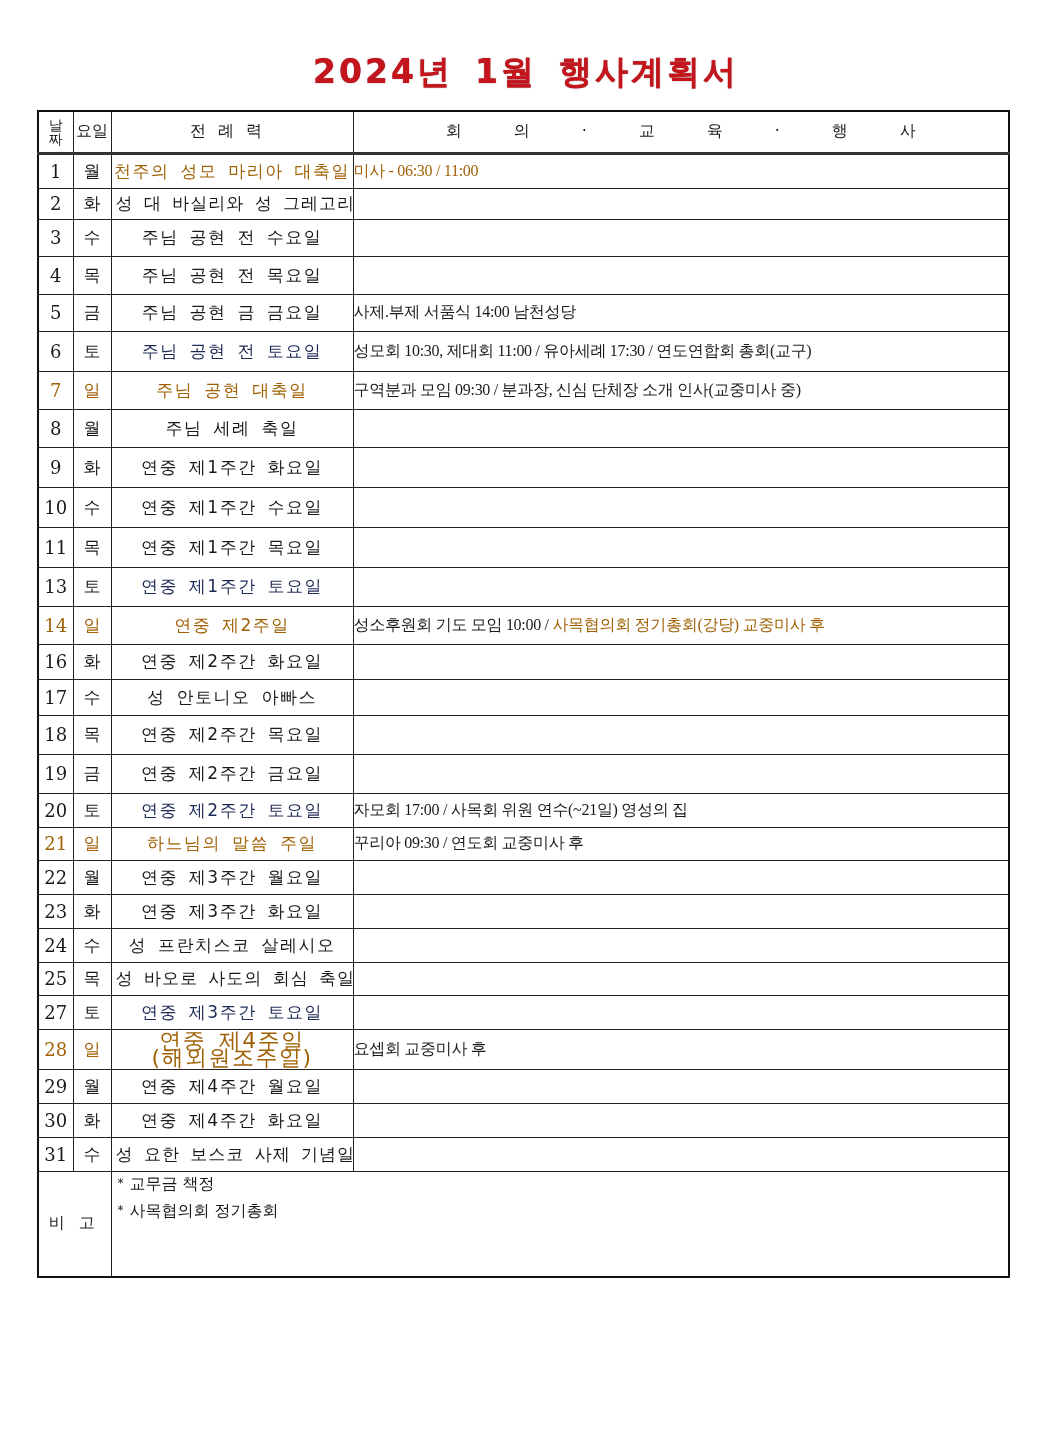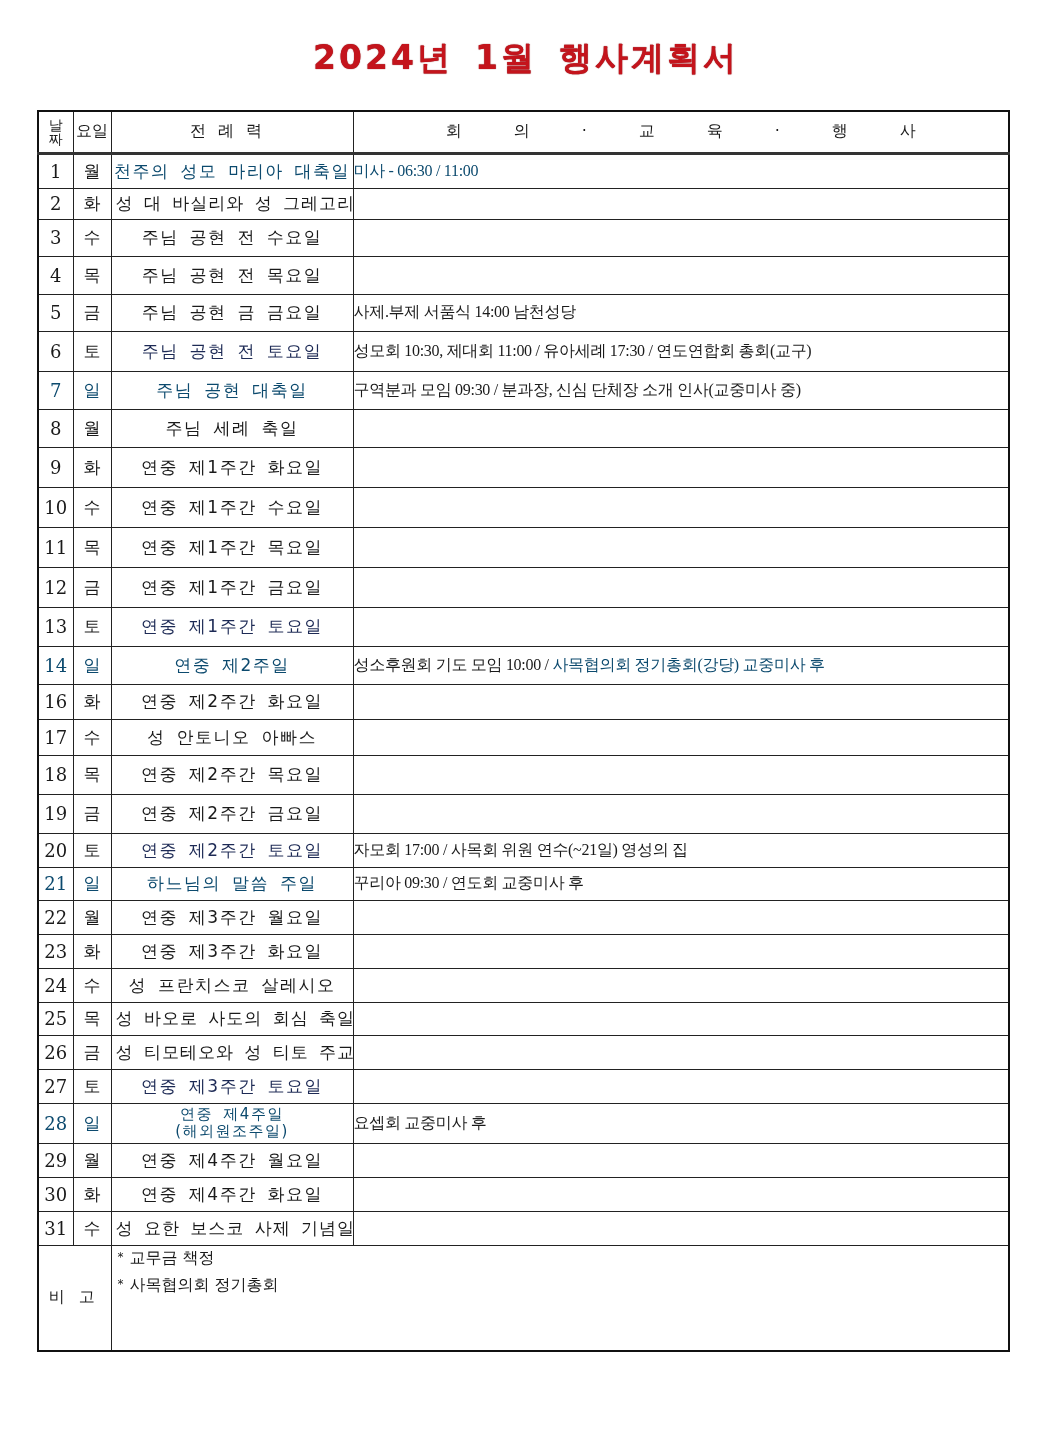--- a/index.html
+++ b/index.html
@@ -1,40 +1,40 @@
 <!DOCTYPE html>
 <html><head>
 <meta charset="utf-8">
 <style>
   html, body { margin: 0; padding: 0; background: #ffffff; }
   body { width: 1052px; height: 1455px; position: relative; overflow: hidden;
          font-family: "DejaVu Sans", "Liberation Sans", sans-serif; color: #1a1a1a; }
-  .title { position: absolute; left: 0; width: 1052px; top: 36px; text-align: center;
+  .title { position: absolute; left: 0; width: 1052px; top: 50px; text-align: center;
            font-family: "DejaVu Sans", sans-serif; font-weight: bold; font-size: 33px;
            color: #c4141c; letter-spacing: 3px; text-shadow: 0 0 1px #7a0a0e; }
   .title .gap { display: inline-block; width: 22px; }
   table.plan { position: absolute; left: 37px; top: 110px; width: 973px;
                border-collapse: collapse; table-layout: fixed; border: 2.5px solid #111; }
   table.plan td, table.plan th { border: 1.3px solid #222; padding: 0; vertical-align: middle;
                font-weight: normal; overflow: hidden; white-space: nowrap; }
   col.c-date { width: 35px; } col.c-dow { width: 38px; } col.c-lit { width: 242px; } col.c-ev { width: auto; }
   thead tr { height: 42px; }
   thead th { font-size: 16px; border-bottom: 3px solid #333 !important; }
   th.h-date { font-size: 14px; line-height: 14px; }
   th.h-lit { letter-spacing: 12px; }
   th.h-ev { letter-spacing: 0; word-spacing: 0; }
   th.h-ev span { display: inline-block; margin: 0 26px; }
   td.date { text-align: center; font-family: "DejaVu Serif", serif; font-size: 18px; }
   td.dow { text-align: center; font-size: 17px; }
   td.lit { text-align: center; font-size: 17px; letter-spacing: 1.5px; word-spacing: 4px; }
   td.lit.left { text-align: left; padding-left: 4px; letter-spacing: 1px; }
   td.ev { text-align: left; padding-left: 12px; font-size: 16px; letter-spacing: -0.3px; font-family: Liberation Serif, serif; }
-  .red { color: #0c4a6e; }
+  .red { color: #a16207; }
   .navy { color: #1d2a55; }
-  td.lit.two { line-height: 17px; font-size: 15px; }
+  td.lit.two { line-height: 17px; font-size: 22px; }
   tr.remarks td { height: 102px; }
   td.rem-label { text-align: center; font-size: 16px; letter-spacing: 14px; padding-left: 8px !important; }
   td.rem-body { vertical-align: top !important; padding: 2px 0 0 6px !important; font-size: 16px; }
   .rem-line { display: block; margin-bottom: 6px; }
   .bullet { font-size: 12px; margin-right: 6px; vertical-align: 2px; }
 </style>
 </head>
 <body>
 
 <div class="title">
@@ -118,26 +118,20 @@
         <td class="dow ">수</td>
         <td class="lit ">연중 제1주간 수요일</td>
         <td class="ev "></td>
       </tr>
       <tr style="height: 40px;">
         <td class="date ">11</td>
         <td class="dow ">목</td>
         <td class="lit ">연중 제1주간 목요일</td>
         <td class="ev "></td>
       </tr>
-      <tr style="height: 40px;">
-        <td class="date ">12</td>
-        <td class="dow ">금</td>
-        <td class="lit ">연중 제1주간 금요일</td>
-        <td class="ev "></td>
-      </tr>
       <tr style="height: 39px;">
         <td class="date ">13</td>
         <td class="dow ">토</td>
         <td class="lit navy">연중 제1주간 토요일</td>
         <td class="ev "></td>
       </tr>
       <tr style="height: 38px;">
         <td class="date red">14</td>
         <td class="dow red">일</td>
         <td class="lit red">연중 제2주일</td>
@@ -194,26 +188,20 @@
       <tr style="height: 34px;">
         <td class="date ">24</td>
         <td class="dow ">수</td>
         <td class="lit ">성 프란치스코 살레시오</td>
         <td class="ev "></td>
       </tr>
       <tr style="height: 33px;">
         <td class="date ">25</td>
         <td class="dow ">목</td>
         <td class="lit left ">성 바오로 사도의 회심 축일</td>
-        <td class="ev "></td>
-      </tr>
-      <tr style="height: 34px;">
-        <td class="date ">26</td>
-        <td class="dow ">금</td>
-        <td class="lit left ">성 티모테오와 성 티토 주교</td>
         <td class="ev "></td>
       </tr>
       <tr style="height: 34px;">
         <td class="date ">27</td>
         <td class="dow ">토</td>
         <td class="lit navy">연중 제3주간 토요일</td>
         <td class="ev "></td>
       </tr>
       <tr style="height: 40px;">
         <td class="date red">28</td>

